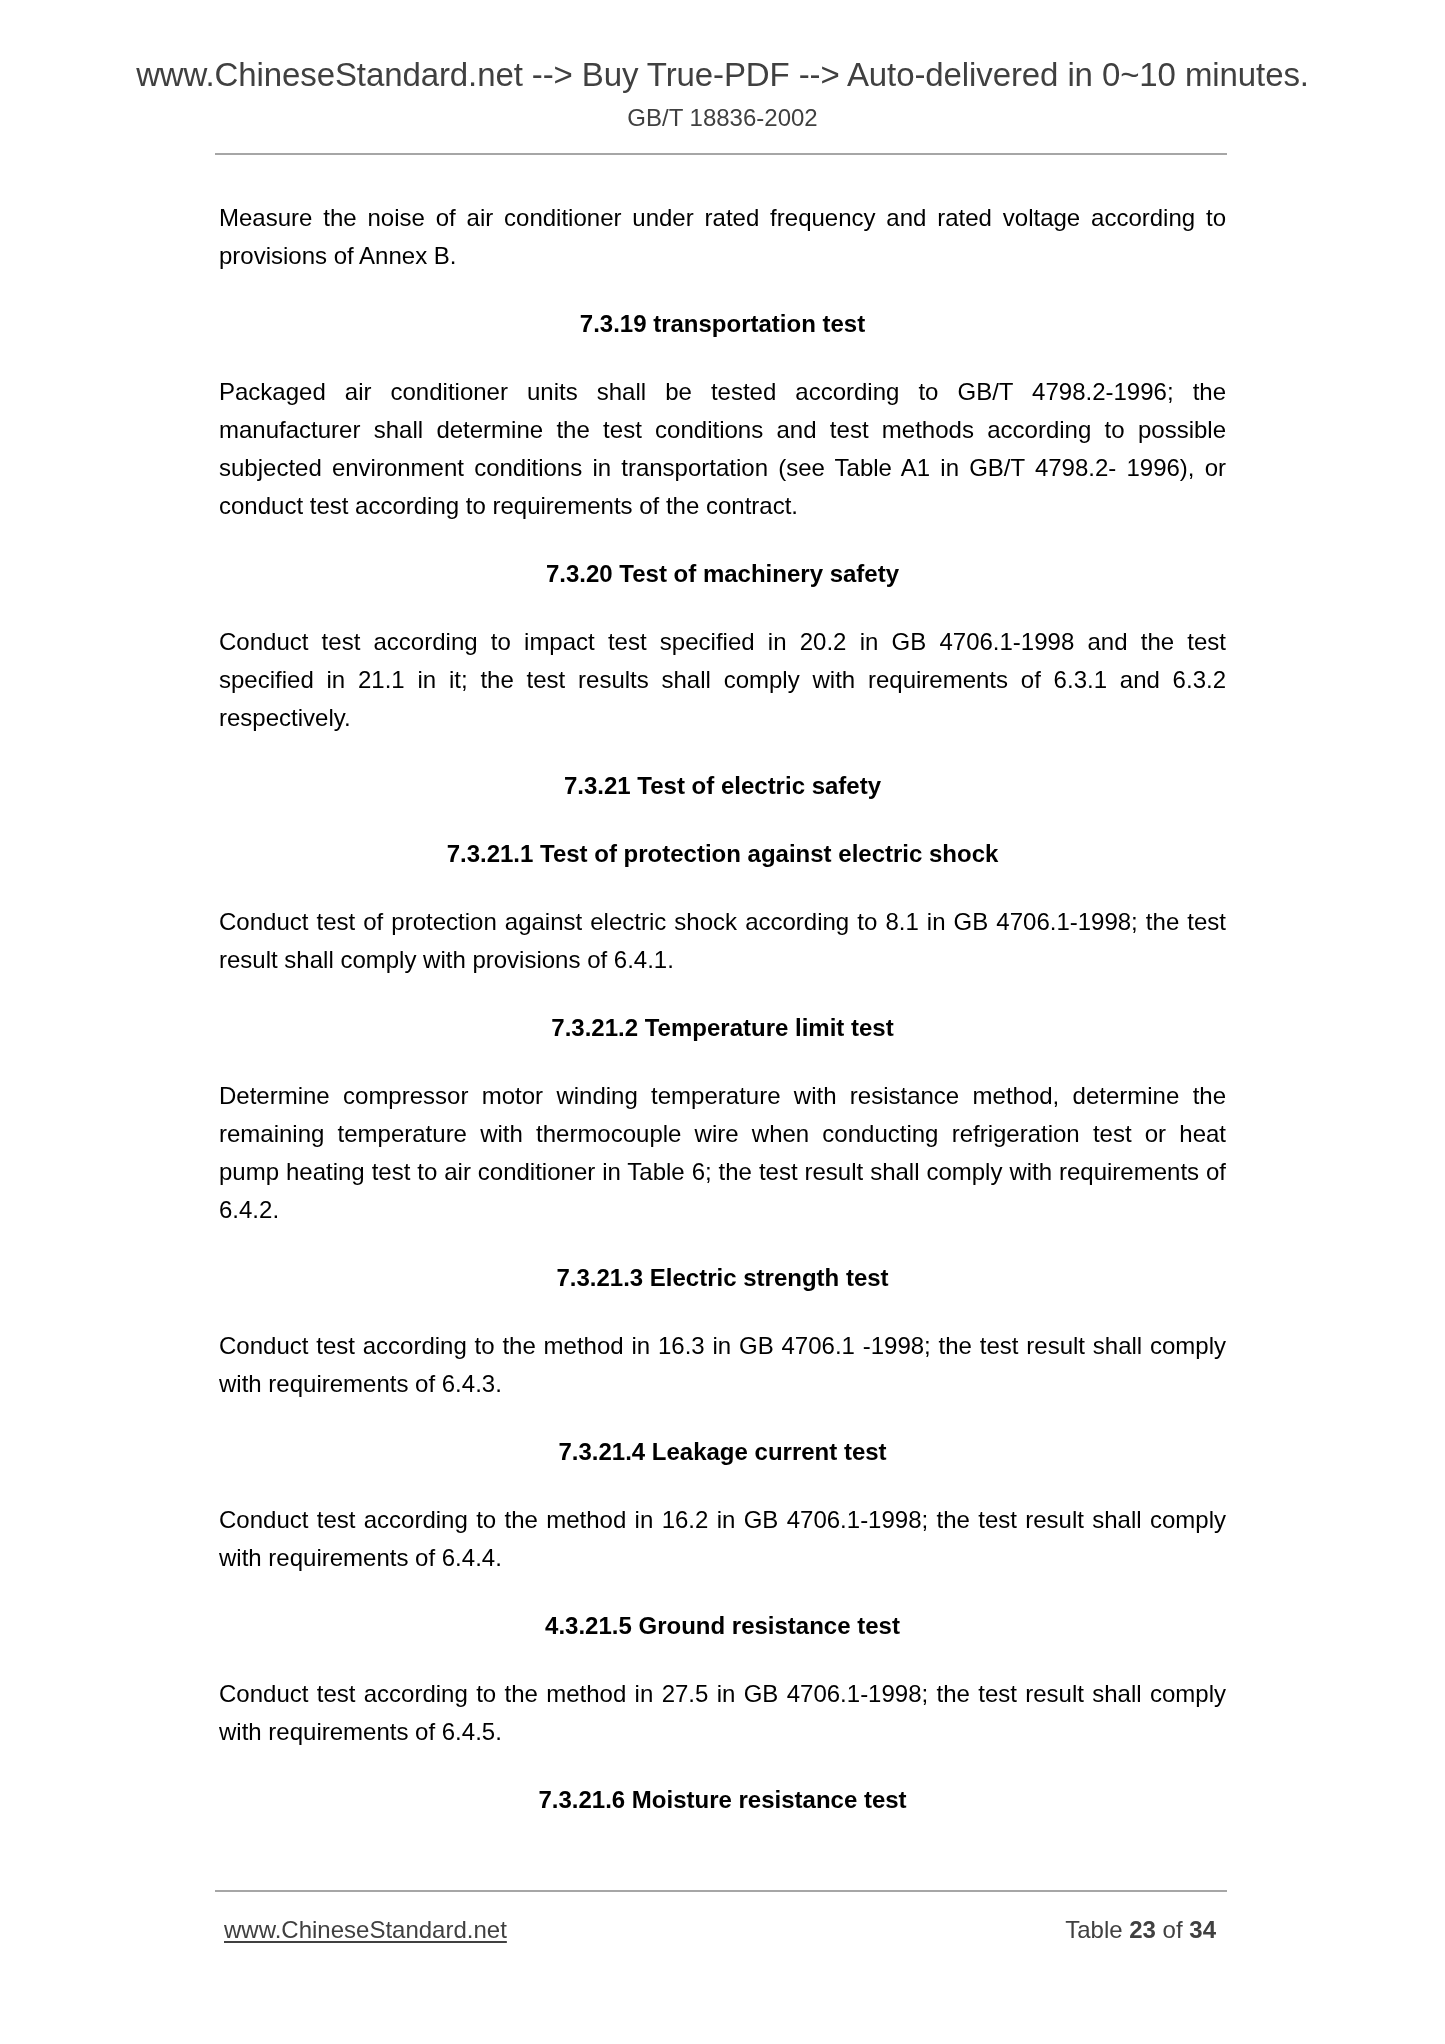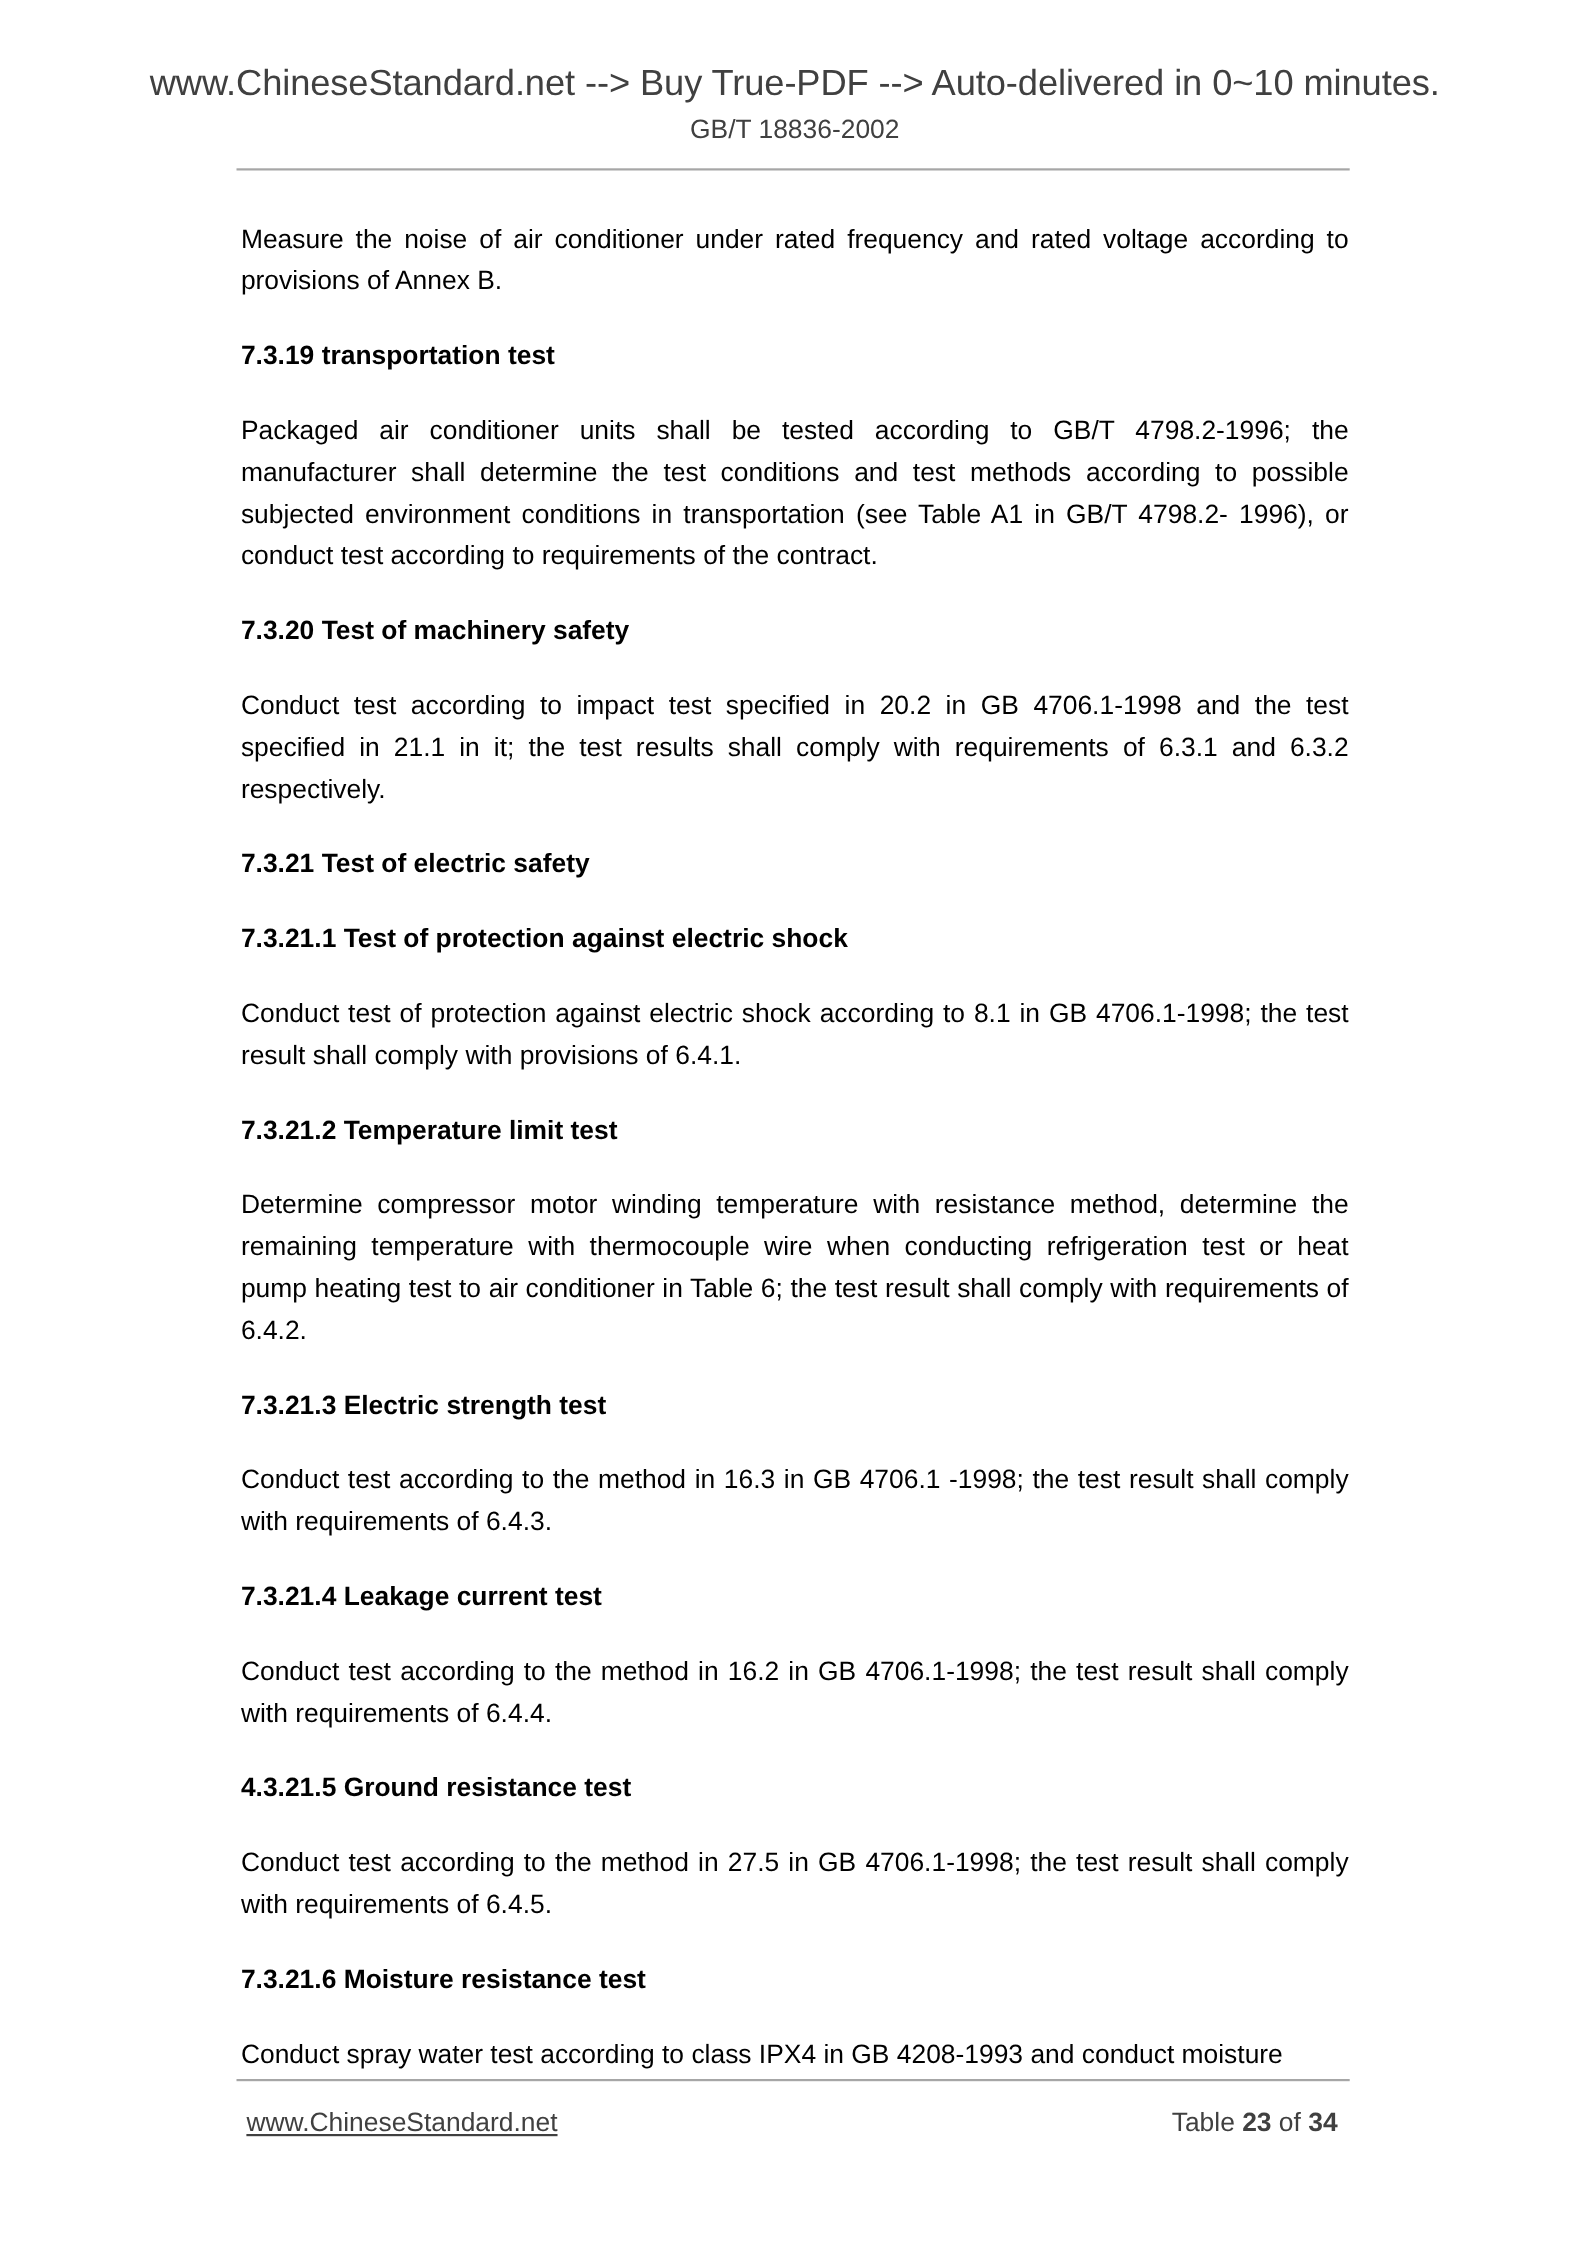--- a/index.html
+++ b/index.html
@@ -7,21 +7,21 @@
          font-family: "Liberation Sans", "DejaVu Sans", sans-serif; color: #000; }
   .hdr-top { position: absolute; left: 0; width: 1445px; top: 55px; text-align: center;
              font-size: 33px; line-height: 40px; color: #404040; letter-spacing: -0.1px; }
   .hdr-std { position: absolute; left: 0; width: 1445px; top: 104px; text-align: center;
              font-size: 24px; line-height: 28px; color: #404040; }
   .rule { position: absolute; left: 215px; width: 1012px; height: 0; border-top: 2px solid #a6a6a6; }
   .rule.top { top: 153px; }
   .rule.bottom { top: 1890px; }
   .content { position: absolute; left: 219px; top: 199px; width: 1007px; }
   .block { margin: 0 0 30px 0; font-size: 24px; line-height: 38px; }
-  .heading { font-weight: bold; }
+  .heading { font-weight: bold; text-align: center; }
   .para { text-align: justify; text-align-last: left; }
   .foot-link { position: absolute; left: 224px; top: 1916px; font-size: 24px; line-height: 28px;
                color: #404040; text-decoration: underline; text-underline-offset: 3px; }
   .foot-page { position: absolute; right: 229px; top: 1916px; font-size: 24px; line-height: 28px;
                color: #404040; }
   .foot-page b { font-weight: bold; }
 </style>
 </head>
 <body>
 
@@ -40,21 +40,20 @@
   <p class="block para">Conduct test of protection against electric shock according to 8.1 in GB 4706.1-1998; the test result shall comply with provisions of 6.4.1.</p>
   <h3 class="block heading">7.3.21.2 Temperature limit test</h3>
   <p class="block para">Determine compressor motor winding temperature with resistance method, determine the remaining temperature with thermocouple wire when conducting refrigeration test or heat pump heating test to air conditioner in Table 6; the test result shall comply with requirements of 6.4.2.</p>
   <h3 class="block heading">7.3.21.3 Electric strength test</h3>
   <p class="block para">Conduct test according to the method in 16.3 in GB 4706.1 -1998; the test result shall comply with requirements of 6.4.3.</p>
   <h3 class="block heading">7.3.21.4 Leakage current test</h3>
   <p class="block para">Conduct test according to the method in 16.2 in GB 4706.1-1998; the test result shall comply with requirements of 6.4.4.</p>
   <h3 class="block heading">4.3.21.5 Ground resistance test</h3>
   <p class="block para">Conduct test according to the method in 27.5 in GB 4706.1-1998; the test result shall comply with requirements of 6.4.5.</p>
   <h3 class="block heading">7.3.21.6 Moisture resistance test</h3>
-  <p class="block para">Conduct spray water test according to class IPX4 in GB 4208-1993 and conduct moisture</p>
 </div>
 
 <div class="rule bottom"></div>
 <a class="foot-link">www.ChineseStandard.net</a>
 <div class="foot-page">
   <span>Table</span>
   <b>23</b>
   <span>of</span>
   <b>34</b>
 </div>

